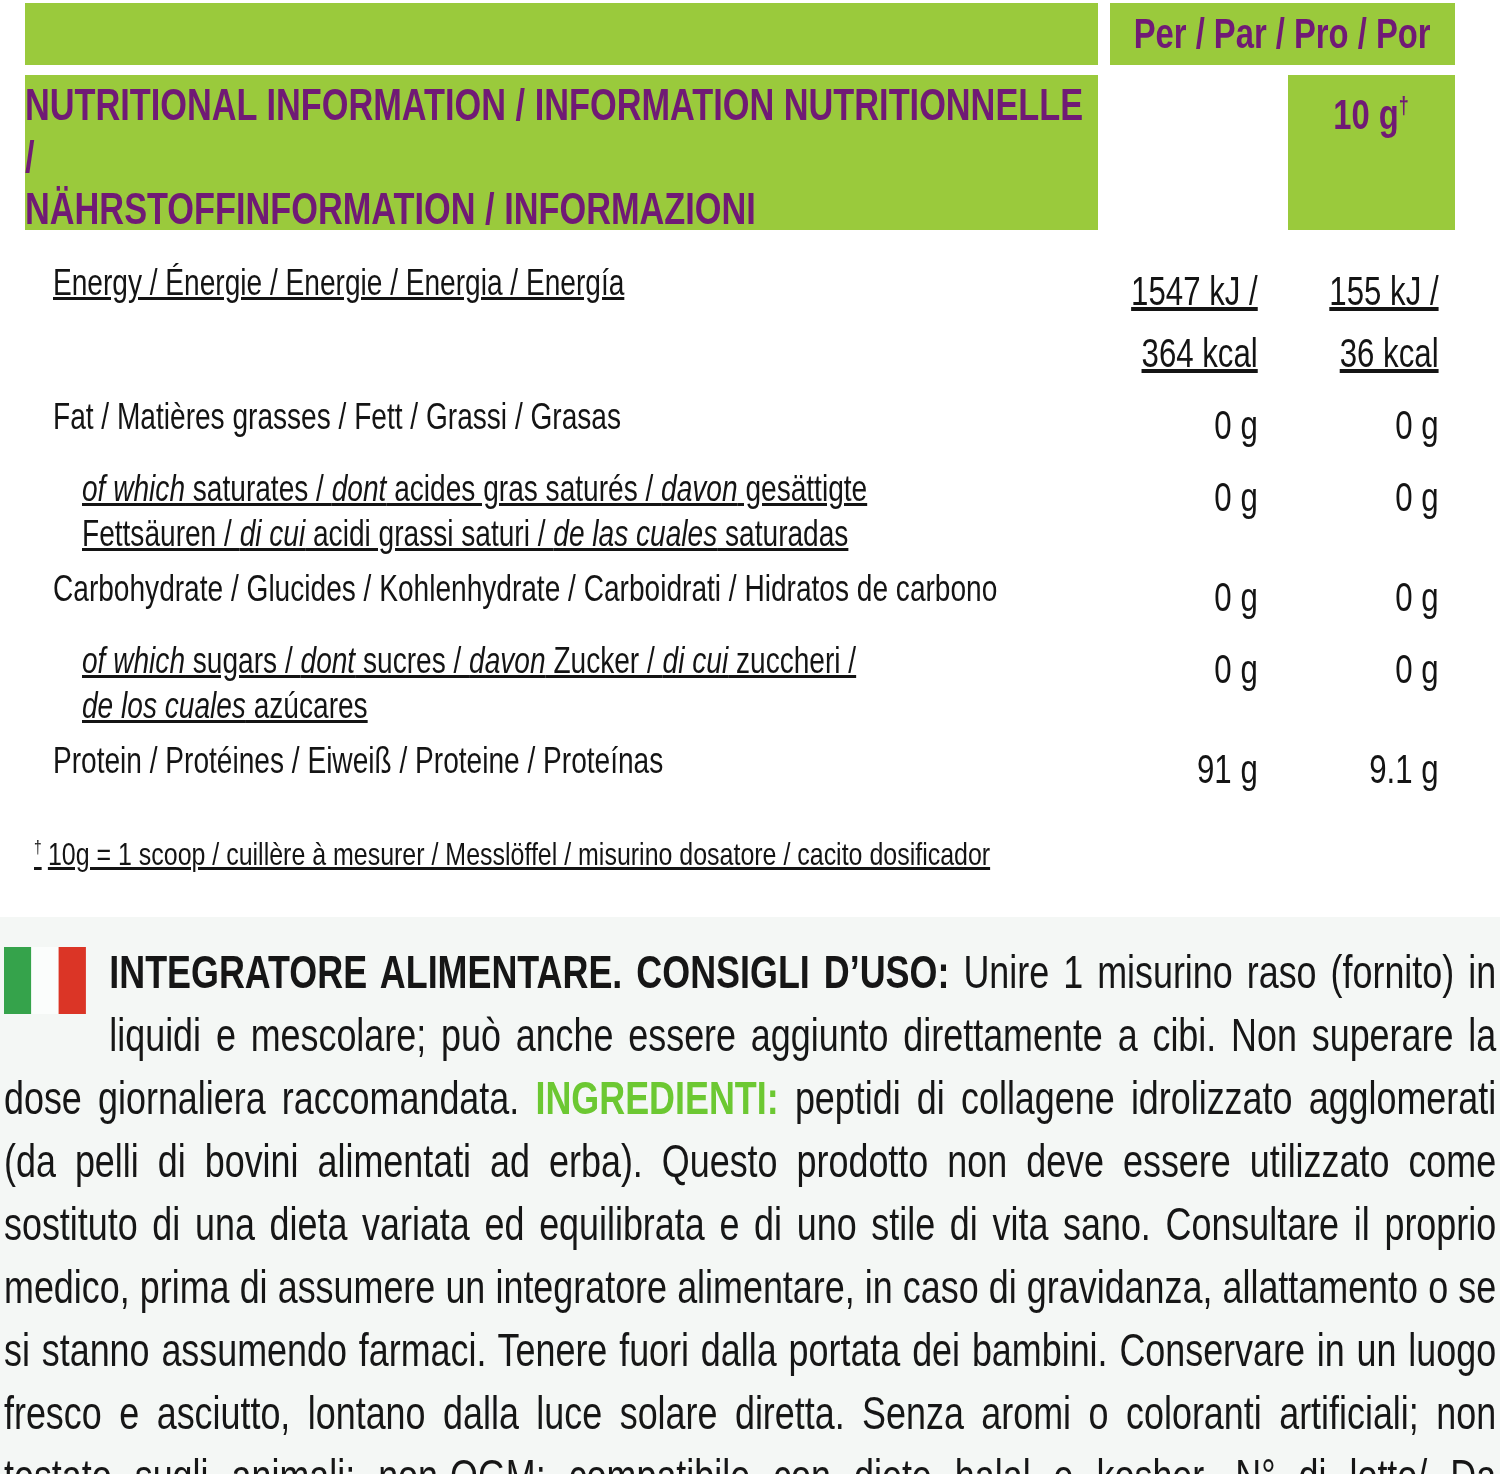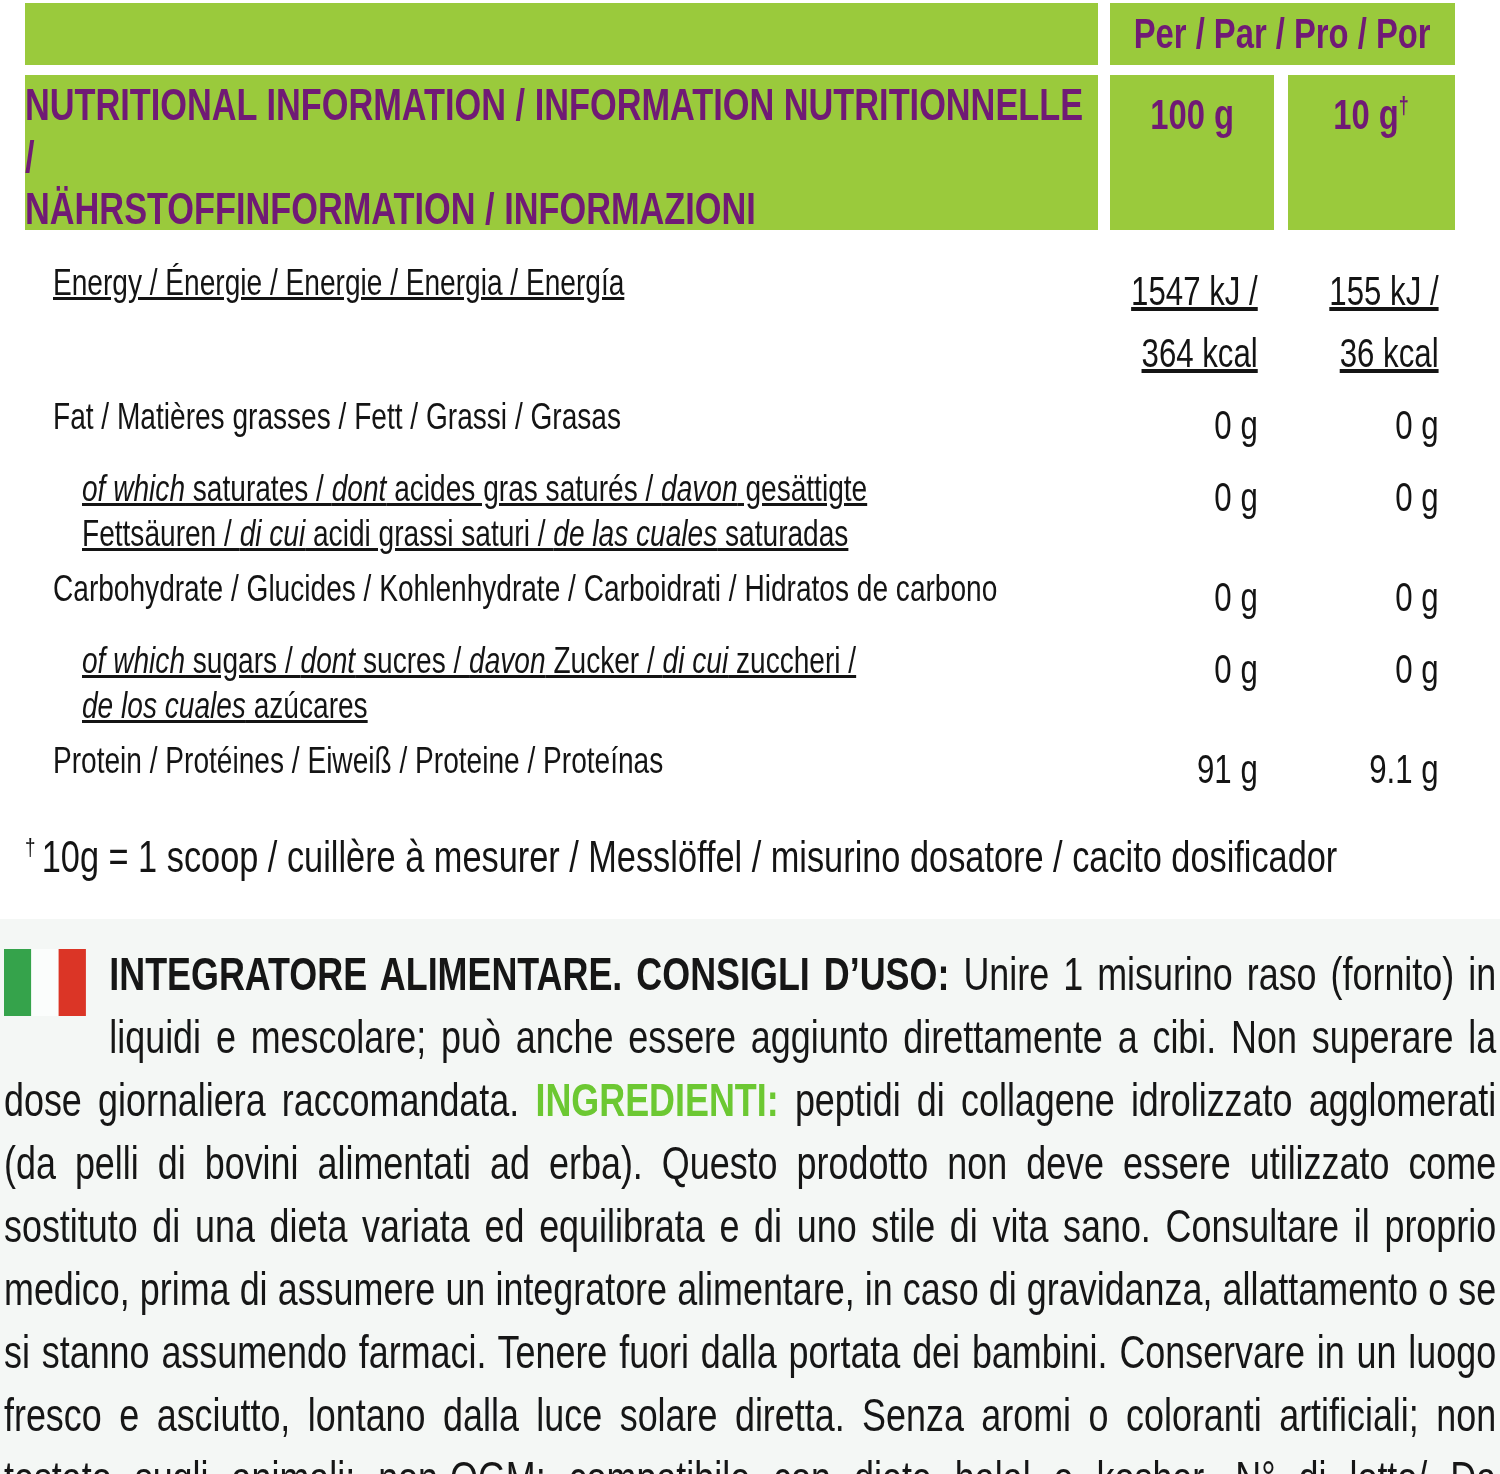--- a/index.html
+++ b/index.html
@@ -25,21 +25,21 @@
   .cond{display:block;width:128.2%;transform:scaleX(0.78);transform-origin:left top;white-space:pre-line;}
   .cond-r{display:block;width:128.2%;margin-left:-28.2%;transform:scaleX(0.78);transform-origin:right top;text-align:right;white-space:pre-line;}
   .cond-c{display:block;width:128.2%;margin-left:-14.1%;transform:scaleX(0.78);transform-origin:50% 0;text-align:center;}
   
   .rows{margin-top:30px;}
   .row{margin-top:10px;}
   .row:first-child{margin-top:0;text-decoration:underline;}
   .row .label{grid-column:1;font-size:36px;line-height:45px;padding-left:28px;box-sizing:border-box;}
   .row.indent .label{padding-left:57px;text-decoration:underline;}
   .row .val{font-size:40px;line-height:62px;text-align:right;padding-right:16px;box-sizing:border-box;}
-  .footnote{margin-top:25px;margin-left:0;font-size:44px;line-height:45px;}
+  .footnote{margin-top:25px;margin-left:9px;font-size:32px;line-height:45px;text-decoration:underline;}
   .footnote sup{margin-right:8px;}
   
   .bottom-area{margin-top:40px;height:594px;box-sizing:border-box;background:#f4f7f5;
     padding:24px 4px 0 4px;overflow:hidden;}
   .para-wrap{width:1913px;transform:scaleX(0.78);transform-origin:left top;
     font-size:46px;line-height:63px;text-align:justify;color:#161616;}
   .flag{float:left;width:105px;height:67px;margin:6px 30px 4px 0;display:flex;}
   .flag .g{flex:1;background:#35a34b;}
   .flag .w{flex:1;background:#fbfdfc;}
   .flag .r{flex:1;background:#db3526;}
@@ -56,23 +56,20 @@
     <div class="bar-right green">
       <span class="cond-c">Per / Par / Pro / Por</span>
     </div>
   </div>
 
   <div class="grid header-row">
     <div class="header-box green">
       <span class="cond">NUTRITIONAL INFORMATION / INFORMATION NUTRITIONNELLE /
 NÄHRSTOFFINFORMATION / INFORMAZIONI
 NUTRIZIONALI / INFORMACIÓN NUTRICIONAL</span>
-    </div>
-    <div class="col-head c1 green">
-      <span class="cond-c"><span>100 g</span></span>
     </div>
     <div class="col-head c2 green">
       <span class="cond-c"><span>10 g</span><sup>†</sup></span>
     </div>
   </div>
 
   <div class="rows">
       <div class="grid row">
         <div class="label">
           <span class="cond"><span>Energy / Énergie / Energie / Energia / Energía</span></span>

